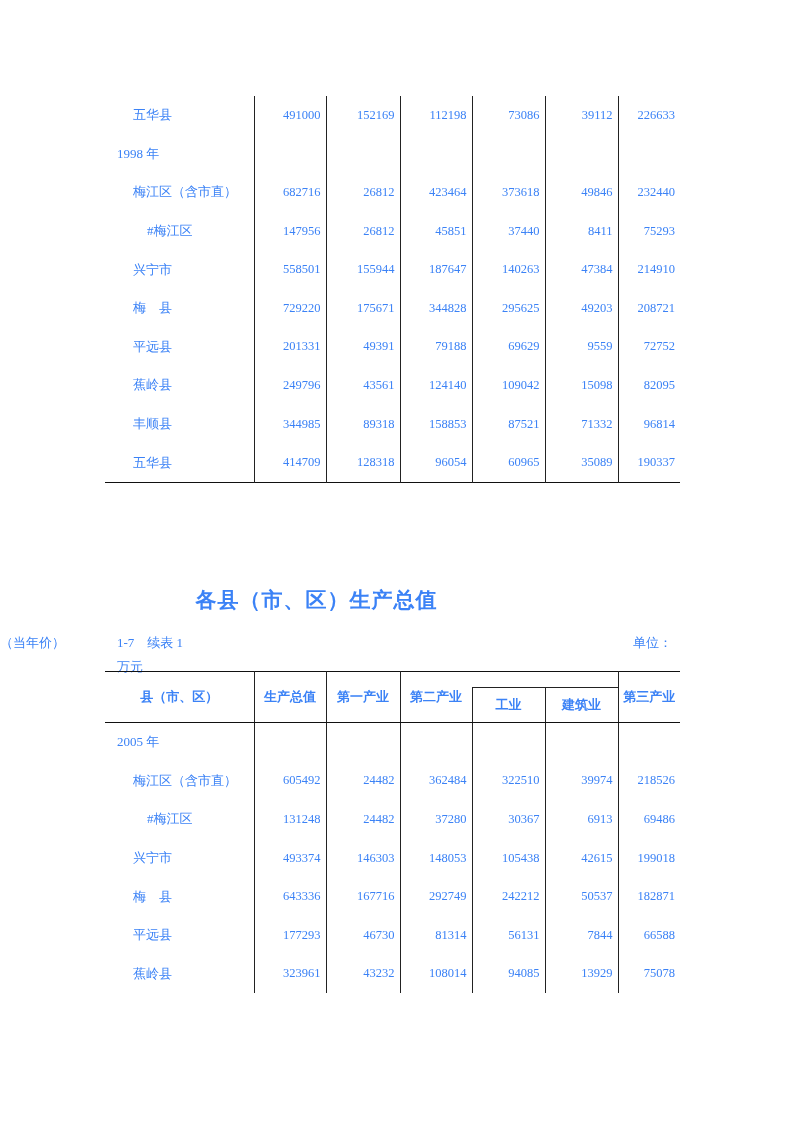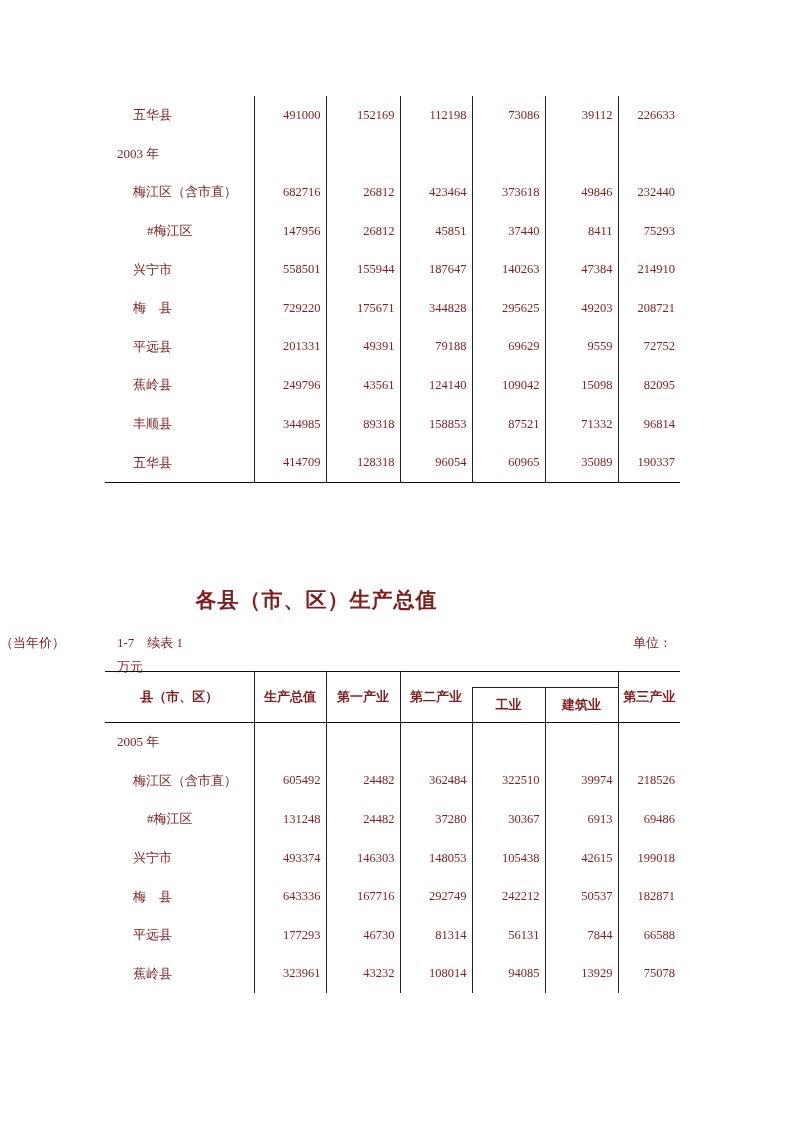--- a/index.html
+++ b/index.html
@@ -1,20 +1,20 @@
 <!DOCTYPE html>
 <html><head>
 <meta charset="utf-8">
 <style>
   html,body { margin:0; padding:0; background:#e8e8e8; }
   .page {
     position:relative; width:793px; height:1122px; margin:0 auto;
     background:#ffffff; overflow:hidden;
     font-family:"Liberation Serif","DejaVu Serif",serif;
-    color:#7f1d1d;
+    color:#3b82f6;
   }
 
   table.gdp {
     position:absolute; border-collapse:collapse; table-layout:fixed;
     width:575px; left:105px;
   }
   .gdp td { padding:0; height:38.6px; border-right:1px solid #222; vertical-align:middle; }
   .gdp td:last-child { border-right:none; }
   td.rl  { text-align:left; font-size:13px; white-space:nowrap; overflow:hidden; }
   td.rl.county { padding-left:28px; }
@@ -69,21 +69,21 @@
         <tr>
           <td class="rl county">五华县</td>
           <td class="num">491000</td>
           <td class="num">152169</td>
           <td class="num">112198</td>
           <td class="num">73086</td>
           <td class="num">39112</td>
           <td class="num">226633</td>
         </tr>
         <tr>
-          <td class="rl year">2003 年</td>
+          <td class="rl year">1998 年</td>
           <td class="num"></td>
           <td class="num"></td>
           <td class="num"></td>
           <td class="num"></td>
           <td class="num"></td>
           <td class="num"></td>
         </tr>
         <tr>
           <td class="rl county">梅江区（含市直）</td>
           <td class="num">682716</td>

